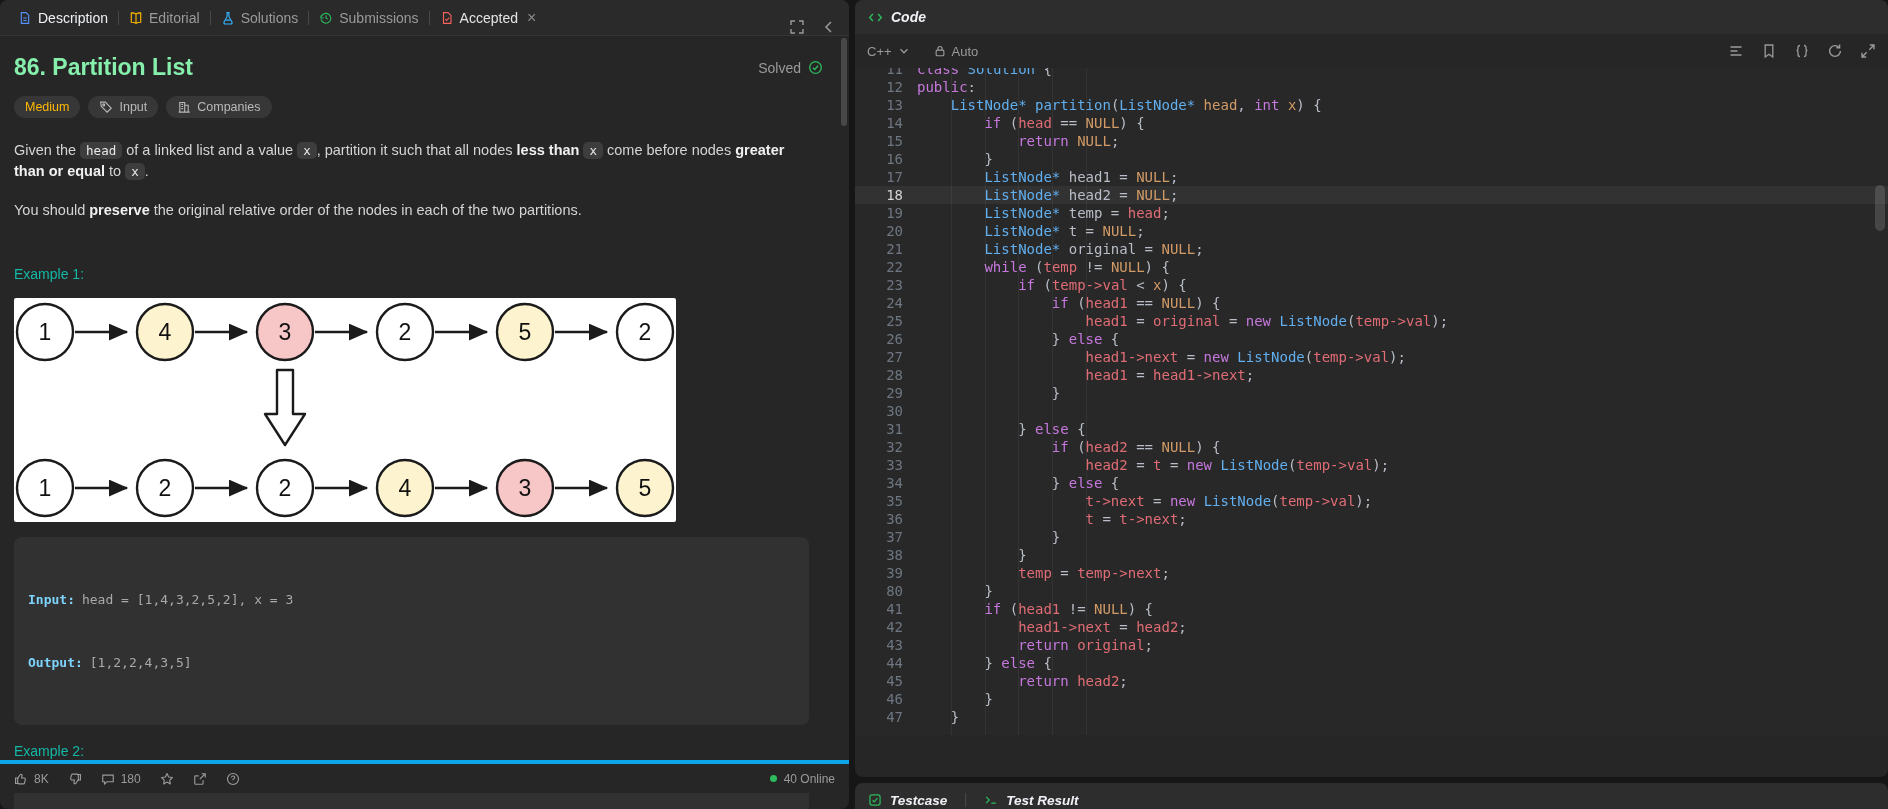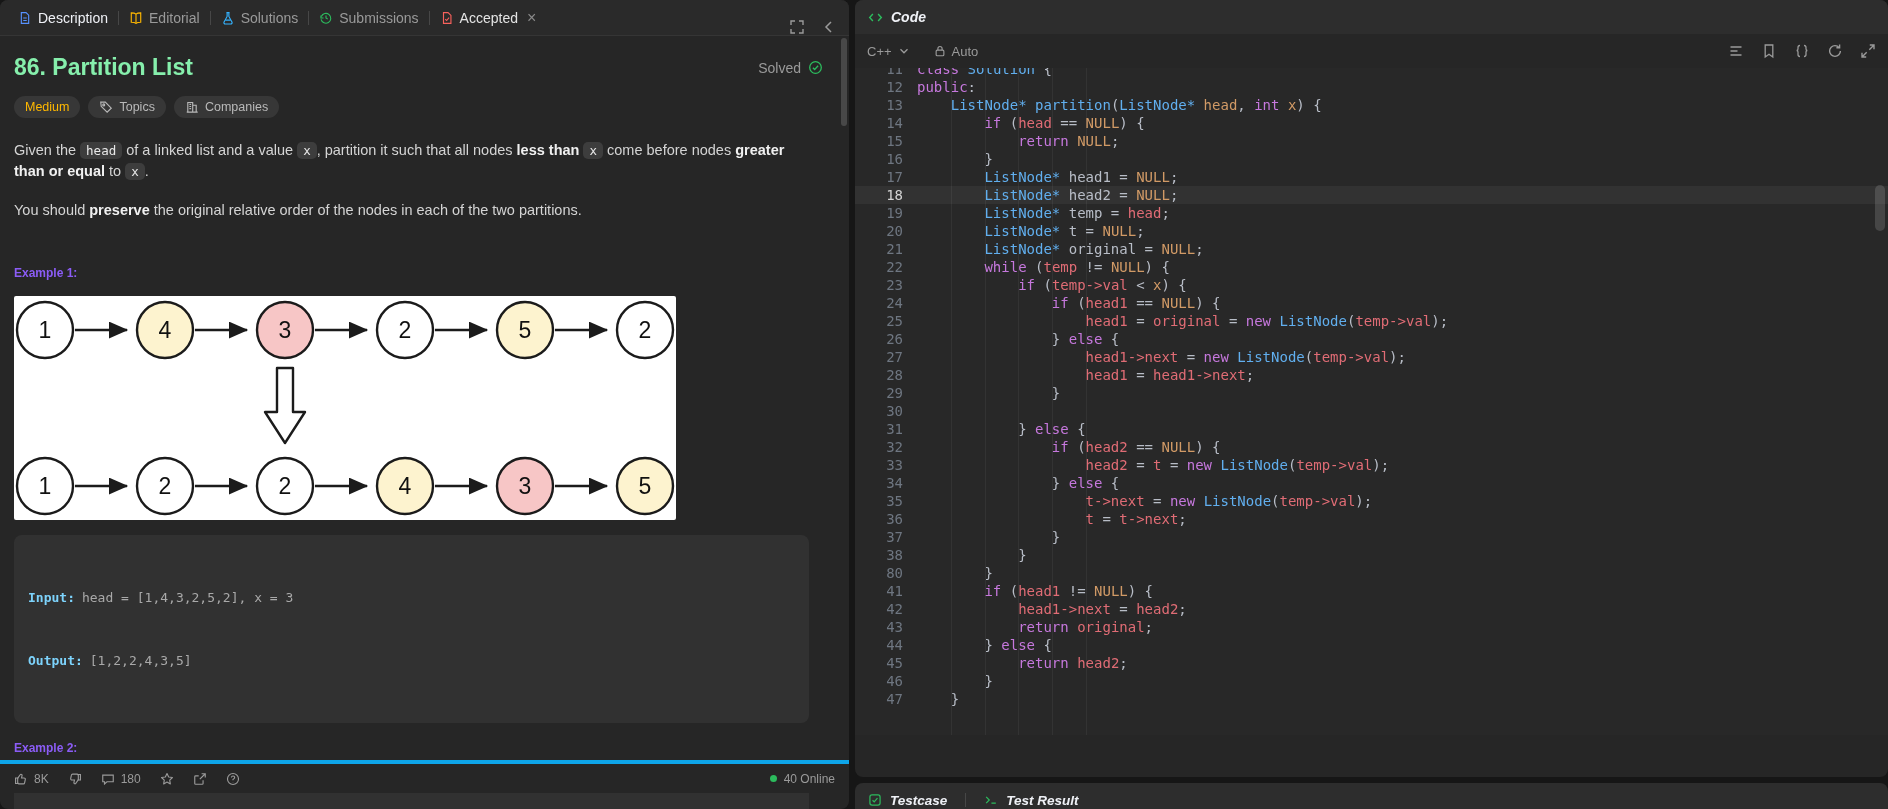--- a/index.html
+++ b/index.html
@@ -28,21 +28,21 @@
   .title-row { display:flex; justify-content:space-between; align-items:center; margin-top:18px; }
   .title-row h1 { font-size:23px; font-weight:700; color:#86efac; }
   .solved { display:flex; align-items:center; gap:7px; color:#9a9a9a; font-size:14px; }
   .badges { display:flex; align-items:center; gap:8px; margin-top:15px; }
   .badge { display:inline-flex; align-items:center; gap:6px; background:rgba(255,255,255,.08); color:#b9b9b9; border-radius:999px; padding:4px 11px; font-size:12.5px; cursor:pointer; }
   .badge.diff { color:#ffb800; }
   #description { margin-top:22px; max-width:795px; font-size:14.5px; line-height:20px; color:#d4d4d4; }
   #description p + p { margin-top:18px; }
   #description .bold { font-weight:700; color:#f0f0f0; }
   .inline-code { font-family:"DejaVu Sans Mono","Liberation Mono",monospace; font-size:12.5px; background:#3d3d3d; border-radius:5px; padding:1px 6px; color:#e8e8e8; }
-  .example-label, .constraints-label { margin-top:46px; font-size:12px; font-weight:700; color:#8b5cf6; }
+  .example-label, .constraints-label { margin-top:46px; font-size:14px; font-weight:400; color:#14b8a6; }
   .example-label.second { margin-top:18px; }
   .diagram { margin-top:16px; width:662px; height:224px; background:#ffffff; border-radius:2px; }
   .example-block { margin-top:15px; max-width:795px; background:rgba(255,255,255,.055); border-radius:8px; padding:10px 14px; font-family:"DejaVu Sans Mono","Liberation Mono",monospace; font-size:13px; line-height:21px; color:#a9a9a9; white-space:pre-wrap; }
   .example-block strong { color:#7dd3fc; font-weight:700; }
   .ex-val { margin-left:7px; }
   .v-scrollbar { position:absolute; right:1px; top:38px; width:8px; }
   .v-scrollbar .thumb { width:6px; height:88px; background:rgba(255,255,255,.16); border-radius:3px; margin-left:1px; }
   .scroll-down { position:absolute; right:5px; bottom:38px; color:#8a8a8a; }
   .scroll-down svg { width:12px; height:12px; }
   .left-footer { position:absolute; left:0; right:0; bottom:16px; height:33px; background:#262626; border-top:4px solid #0ea5e9; display:flex; align-items:center; justify-content:space-between; padding:0 14px; }
@@ -176,21 +176,21 @@
 
       <div class="badges">
         <span class="badge diff">Medium</span>
         <span class="badge">
             <span class="icon sm">
               <svg viewBox="0 0 16 16" fill="none" stroke="currentColor" stroke-width="1.3">
                 <path d="M2 2.5h5.2L14 9.3l-4.7 4.7L2.5 7.2z"></path>
                 <circle cx="5.4" cy="5.6" r="1.1"></circle>
               </svg>
             </span>
-            <span>Topics</span>
+            <span>Input</span>
           </span>
         <span class="badge">
             <span class="icon sm">
               <svg viewBox="0 0 16 16" fill="none" stroke="currentColor" stroke-width="1.3">
                 <path d="M3.2 13.8V2.8h5.6v11M8.8 6h4v7.8M2 13.8h12.5"></path>
                 <path d="M5 5h2M5 7.4h2M5 9.8h2"></path>
               </svg>
             </span>
             <span>Companies</span>
           </span>
@@ -416,20 +416,21 @@
           <div class="code-line"><span class="ln">29</span><span class="lc"><span class="tk-p">                }</span></span></div>
           <div class="code-line"><span class="ln">30</span><span class="lc">&nbsp;</span></div>
           <div class="code-line"><span class="ln">31</span><span class="lc"><span class="tk-p">            } </span><span class="tk-k">else</span><span class="tk-p"> {</span></span></div>
           <div class="code-line"><span class="ln">32</span><span class="lc"><span class="tk-p">                </span><span class="tk-k">if</span><span class="tk-p"> (</span><span class="tk-v">head2</span><span class="tk-p"> == </span><span class="tk-n">NULL</span><span class="tk-p">) {</span></span></div>
           <div class="code-line"><span class="ln">33</span><span class="lc"><span class="tk-p">                    </span><span class="tk-v">head2</span><span class="tk-p"> = </span><span class="tk-v">t</span><span class="tk-p"> = </span><span class="tk-k">new</span><span class="tk-p"> </span><span class="tk-t">ListNode</span><span class="tk-p">(</span><span class="tk-v">temp-&gt;val</span><span class="tk-p">);</span></span></div>
           <div class="code-line"><span class="ln">34</span><span class="lc"><span class="tk-p">                } </span><span class="tk-k">else</span><span class="tk-p"> {</span></span></div>
           <div class="code-line"><span class="ln">35</span><span class="lc"><span class="tk-p">                    </span><span class="tk-v">t-&gt;next</span><span class="tk-p"> = </span><span class="tk-k">new</span><span class="tk-p"> </span><span class="tk-t">ListNode</span><span class="tk-p">(</span><span class="tk-v">temp-&gt;val</span><span class="tk-p">);</span></span></div>
           <div class="code-line"><span class="ln">36</span><span class="lc"><span class="tk-p">                    </span><span class="tk-v">t</span><span class="tk-p"> = </span><span class="tk-v">t-&gt;next</span><span class="tk-p">;</span></span></div>
           <div class="code-line"><span class="ln">37</span><span class="lc"><span class="tk-p">                }</span></span></div>
           <div class="code-line"><span class="ln">38</span><span class="lc"><span class="tk-p">            }</span></span></div>
+          <div class="code-line"><span class="ln">39</span><span class="lc"><span class="tk-p">            </span><span class="tk-v">temp</span><span class="tk-p"> = </span><span class="tk-v">temp-&gt;next</span><span class="tk-p">;</span></span></div>
           <div class="code-line"><span class="ln">80</span><span class="lc"><span class="tk-p">        }</span></span></div>
           <div class="code-line"><span class="ln">41</span><span class="lc"><span class="tk-p">        </span><span class="tk-k">if</span><span class="tk-p"> (</span><span class="tk-v">head1</span><span class="tk-p"> != </span><span class="tk-n">NULL</span><span class="tk-p">) {</span></span></div>
           <div class="code-line"><span class="ln">42</span><span class="lc"><span class="tk-p">            </span><span class="tk-v">head1-&gt;next</span><span class="tk-p"> = </span><span class="tk-v">head2</span><span class="tk-p">;</span></span></div>
           <div class="code-line"><span class="ln">43</span><span class="lc"><span class="tk-p">            </span><span class="tk-k">return</span><span class="tk-p"> </span><span class="tk-v">original</span><span class="tk-p">;</span></span></div>
           <div class="code-line"><span class="ln">44</span><span class="lc"><span class="tk-p">        } </span><span class="tk-k">else</span><span class="tk-p"> {</span></span></div>
           <div class="code-line"><span class="ln">45</span><span class="lc"><span class="tk-p">            </span><span class="tk-k">return</span><span class="tk-p"> </span><span class="tk-v">head2</span><span class="tk-p">;</span></span></div>
           <div class="code-line"><span class="ln">46</span><span class="lc"><span class="tk-p">        }</span></span></div>
           <div class="code-line"><span class="ln">47</span><span class="lc"><span class="tk-p">    }</span></span></div>
         </div>
       <div class="editor-scrollbar"></div>

